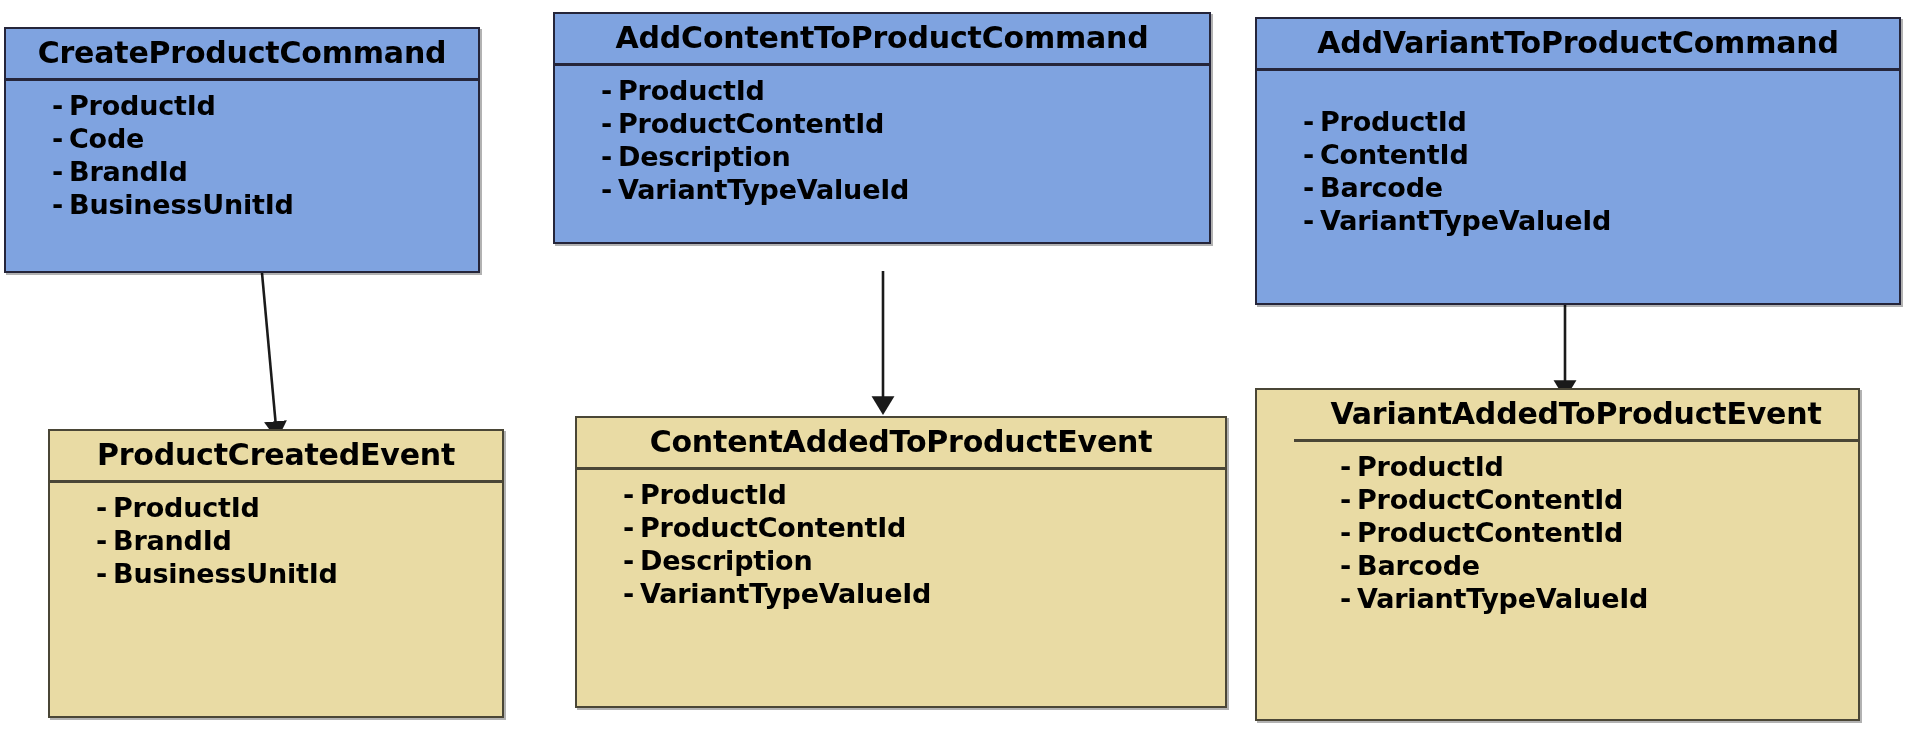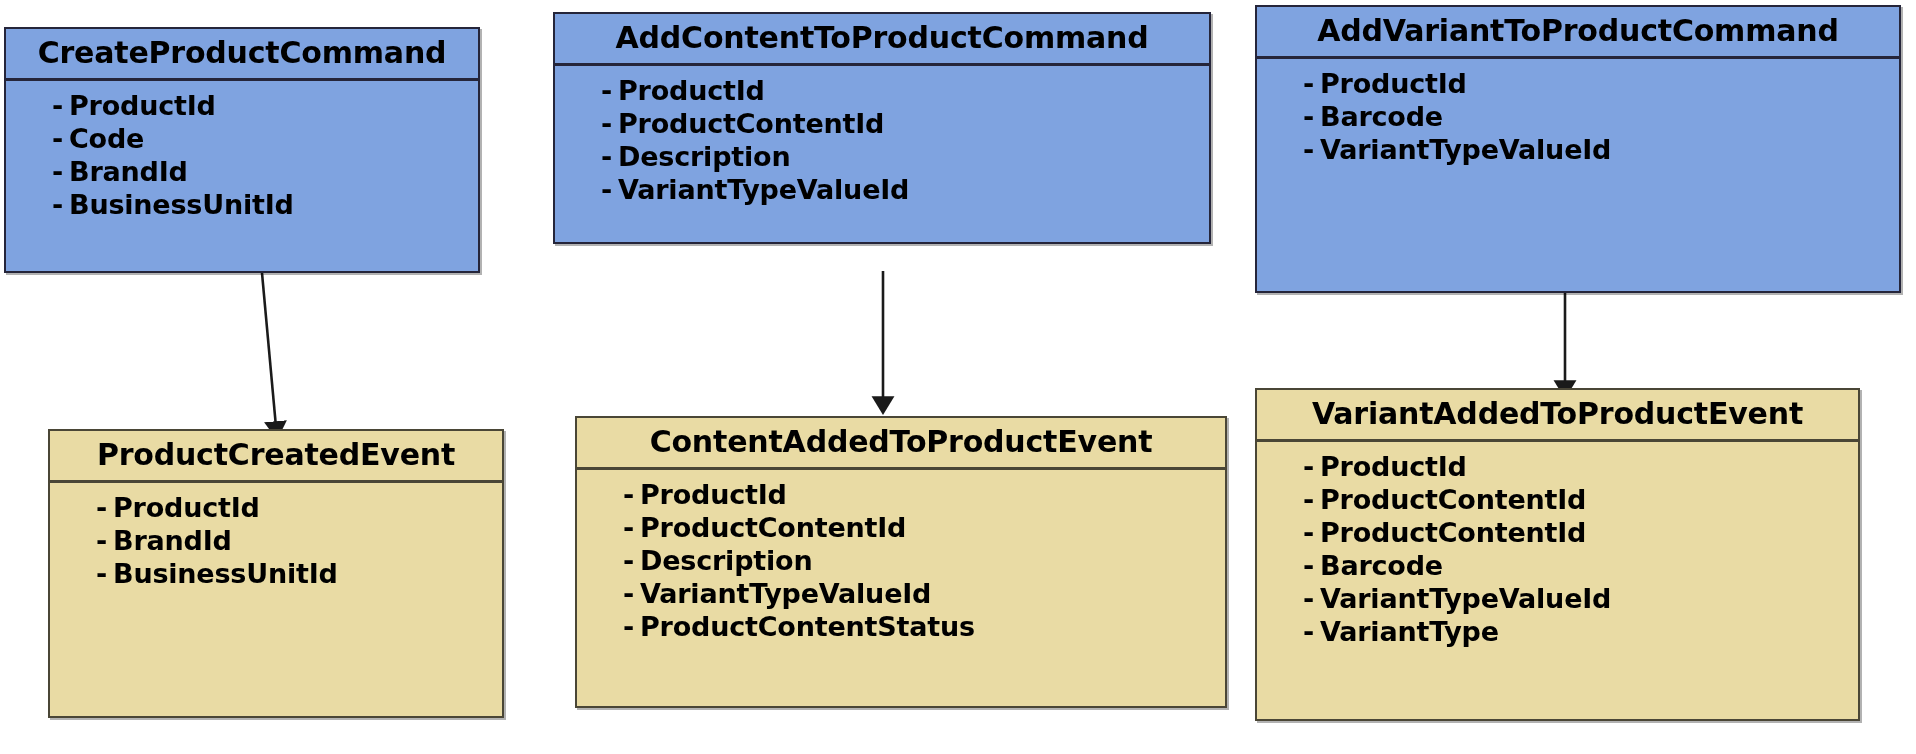--- a/index.html
+++ b/index.html
@@ -107,51 +107,50 @@
       </div>
       <div class="uml-box command" style="left: 553px; top: 12px; width: 658px; height: 232px;">
         <div class="uml-title">AddContentToProductCommand</div>
         <div class="uml-fields">
           <div class="uml-field"><span class="dash">-</span><span>ProductId</span></div>
           <div class="uml-field"><span class="dash">-</span><span>ProductContentId</span></div>
           <div class="uml-field"><span class="dash">-</span><span>Description</span></div>
           <div class="uml-field"><span class="dash">-</span><span>VariantTypeValueId</span></div>
         </div>
       </div>
-      <div class="uml-box command" style="left: 1255px; top: 5px; width: 646px; height: 288px;">
+      <div class="uml-box command" style="left: 1255px; top: 17px; width: 646px; height: 288px; gap: 26px;">
         <div class="uml-title">AddVariantToProductCommand</div>
         <div class="uml-fields">
           <div class="uml-field"><span class="dash">-</span><span>ProductId</span></div>
+          <div class="uml-field"><span class="dash">-</span><span>ContentId</span></div>
           <div class="uml-field"><span class="dash">-</span><span>Barcode</span></div>
           <div class="uml-field"><span class="dash">-</span><span>VariantTypeValueId</span></div>
         </div>
       </div>
       <div class="uml-box event" style="left: 48px; top: 429px; width: 456px; height: 289px;">
         <div class="uml-title">ProductCreatedEvent</div>
         <div class="uml-fields">
           <div class="uml-field"><span class="dash">-</span><span>ProductId</span></div>
           <div class="uml-field"><span class="dash">-</span><span>BrandId</span></div>
           <div class="uml-field"><span class="dash">-</span><span>BusinessUnitId</span></div>
         </div>
       </div>
       <div class="uml-box event" style="left: 575px; top: 416px; width: 652px; height: 292px;">
         <div class="uml-title">ContentAddedToProductEvent</div>
         <div class="uml-fields">
           <div class="uml-field"><span class="dash">-</span><span>ProductId</span></div>
           <div class="uml-field"><span class="dash">-</span><span>ProductContentId</span></div>
           <div class="uml-field"><span class="dash">-</span><span>Description</span></div>
           <div class="uml-field"><span class="dash">-</span><span>VariantTypeValueId</span></div>
-          <div class="uml-field"><span class="dash">-</span><span>ProductContentStatus</span></div>
         </div>
       </div>
-      <div class="uml-box event" style="left: 1255px; top: 388px; width: 605px; height: 333px;">
+      <div class="uml-box event" style="left: 1255px; top: 388px; width: 605px; height: 333px; padding-left: 37px;">
         <div class="uml-title">VariantAddedToProductEvent</div>
         <div class="uml-fields">
           <div class="uml-field"><span class="dash">-</span><span>ProductId</span></div>
           <div class="uml-field"><span class="dash">-</span><span>ProductContentId</span></div>
           <div class="uml-field"><span class="dash">-</span><span>ProductContentId</span></div>
           <div class="uml-field"><span class="dash">-</span><span>Barcode</span></div>
           <div class="uml-field"><span class="dash">-</span><span>VariantTypeValueId</span></div>
-          <div class="uml-field"><span class="dash">-</span><span>VariantType</span></div>
         </div>
       </div>
     </div>
 </div>
 
 </body></html>

